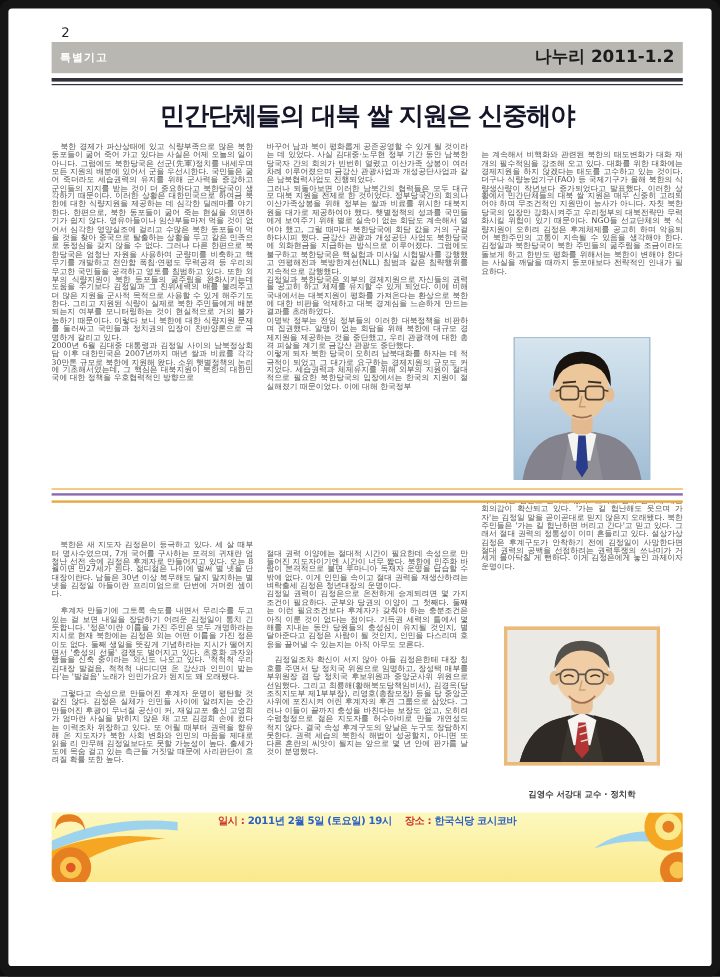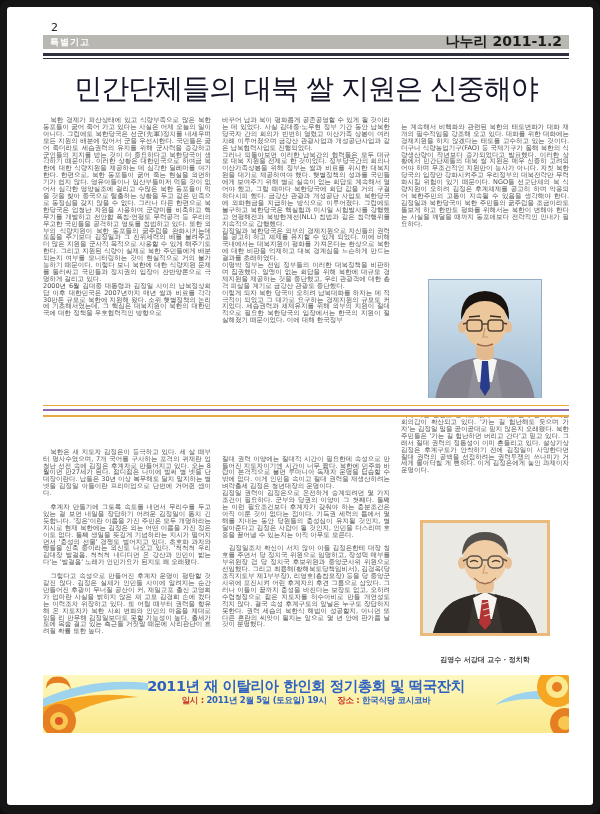--- a/index.html
+++ b/index.html
@@ -9,28 +9,28 @@
     font-family:"DejaVu Sans","Liberation Sans",sans-serif;
   }
   .frame{position:absolute;inset:0;background:#161616;border-radius:9px;}
   .page{
     position:absolute;left:7px;top:7px;right:7px;bottom:9px;
     background:#ffffff;border-radius:3px;box-sizing:border-box;
     padding:12px 24px 0 36px;overflow:hidden;
   }
   .page-number{font-size:11px;color:#222;margin:2px 0 1px 8px;}
   .section-bar{
-    height:14px;background:#b9b7b2;display:flex;align-items:center;
+    height:26px;background:#b9b7b2;display:flex;align-items:center;
     justify-content:space-between;padding:0 7px;
   }
   .section-label{color:#ffffff;font-size:9px;font-weight:bold;letter-spacing:1px;}
   .issue-label{color:#1c1c1c;font-size:14px;font-weight:bold;}
   .double-rule{margin-top:4px;height:2px;border-top:3px solid #31313d;border-bottom:1px solid #31313d;}
   .article-title{
-    text-align:center;font-weight:normal;color:#15152a;font-size:28px;
+    text-align:center;font-weight:bold;color:#15152a;font-size:21px;
     letter-spacing:-1px;margin:11px 0 9px 0;
   }
   .cols{display:flex;gap:11px;overflow:hidden;}
   .cols-a1{height:281px;}
   .cols-a2{height:250px;align-items:center;}
   .col{
     flex:1;font-size:6.5px;line-height:6.9px;color:#4f4f4d;
     text-align:justify;white-space:pre-line;overflow:hidden;min-width:0;
   }
   .col-text-clip1{height:138px;overflow:hidden;}
@@ -191,21 +191,20 @@
       </svg></span>
       <span class="banner-art right"><svg width="84" height="58" viewBox="0 0 84 58" xmlns="http://www.w3.org/2000/svg">
         <path d="M90,20 Q40,8 10,30 Q45,18 90,30 Z" fill="#9ed3ee"></path>
         <circle cx="72" cy="12" r="20" fill="#f5a623"></circle>
         <circle cx="72" cy="12" r="11" fill="#fbe98d"></circle>
         <circle cx="72" cy="12" r="5" fill="#e67e22"></circle>
         <circle cx="80" cy="48" r="15" fill="#e67e22"></circle>
         <circle cx="80" cy="48" r="7" fill="#f9c74f"></circle>
       </svg></span>
       <div class="banner-text">
-        <div class="banner-title">2011년 재 이탈리아 한인회 정기총회 및 떡국잔치</div>
         <div class="banner-line">
           <span class="lbl-red">일시 :</span>
           <span class="val-blue">2011년 2월 5일 (토요일) 19시</span>
           <span>&nbsp;&nbsp;</span>
           <span class="lbl-red">장소 :</span>
           <span class="val-blue">한국식당 코시코바</span>
         </div>
       </div>
     </div>
 

